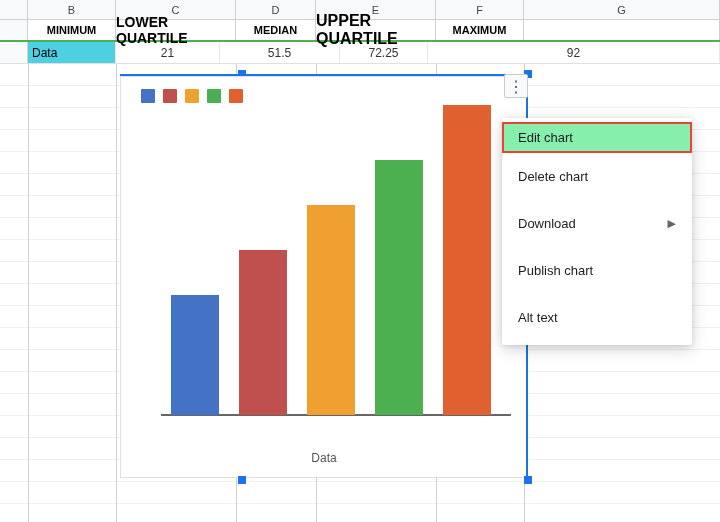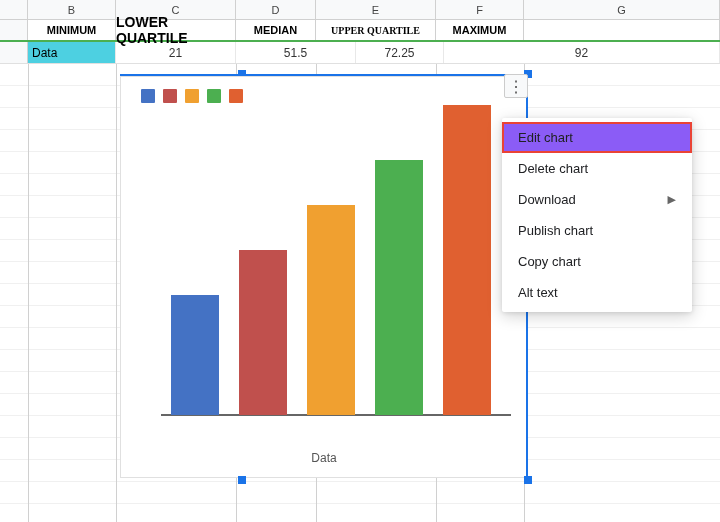--- a/index.html
+++ b/index.html
@@ -79,28 +79,28 @@
       background: #fff;
       box-shadow: 0 4px 16px rgba(0,0,0,0.18), 0 1px 4px rgba(0,0,0,0.1);
       border-radius: 2px;
       z-index: 100;
       padding: 4px 0;
     }
     .menu-item {
       display: flex;
       align-items: center;
       justify-content: space-between;
-      padding: 8px 16px;
+      padding: 16px 16px;
       font-size: 13px;
       color: #202124;
       cursor: pointer;
       position: relative;
     }
     .menu-item.highlighted {
-      background: #8b5cf6;
+      background: #86efac;
       border: 2px solid #ea4335;
       padding: 6px 14px;
     }
     .menu-item .arrow {
       font-size: 11px;
       color: #666;
     }
 
     
     .three-dot-btn {
@@ -150,29 +150,29 @@
     <div class="letter-cell" style="width:120px; flex-shrink:0;">E</div>
     <div class="letter-cell" style="width:88px; flex-shrink:0;">F</div>
     <div class="letter-cell" style="flex:1;">G</div>
   </div>
 
   <div class="col-header-row">
     <div class="col-hdr" style="width:28px; flex-shrink:0; background:#f8f9fa;"></div>
     <div class="col-hdr" style="width:88px; flex-shrink:0;">MINIMUM</div>
     <div class="col-hdr" style="width:120px; flex-shrink:0; font-size:14px;">LOWER QUARTILE</div>
     <div class="col-hdr" style="width:80px; flex-shrink:0;">MEDIAN</div>
-    <div class="col-hdr" style="width:120px; flex-shrink:0; font-size:10px;font-family:Liberation Serif, serif;">UPPER QUARTILE</div>
+    <div class="col-hdr" style="width:120px; flex-shrink:0; font-size:16px;">UPPER QUARTILE</div>
     <div class="col-hdr" style="width:88px; flex-shrink:0;">MAXIMUM</div>
     <div class="col-hdr" style="flex:1;"></div>
   </div>
 
   <div class="data-row">
     <div class="row-num"></div>
     <div class="cell label" style="width:88px; flex-shrink:0;">Data</div>
-    <div class="cell numeric" style="width:120px; flex-shrink:0;">21</div>
+    <div class="cell numeric" style="width:104px; flex-shrink:0;">21</div>
     <div class="cell numeric" style="width:120px; flex-shrink:0;text-align:right;">51.5</div>
     <div class="cell numeric" style="width:88px; flex-shrink:0;">72.25</div>
     <div class="cell numeric" style="flex:1;">92</div>
   </div>
 
   <div style="position:absolute; top:64px; left:0; width:720px; height:458px; background: repeating-linear-gradient(to bottom, #fff 0px, #fff 21px, #f0f0f0 21px, #f0f0f0 22px);"></div>
 
   <div style="position:absolute; top:64px; left:0; width:720px; height:458px;">
     <div style="position:absolute; left:28px; top:0; width:1px; height:100%; background:#d0d0d0;"></div>
     <div style="position:absolute; left:116px; top:0; width:1px; height:100%; background:#d0d0d0;"></div>
@@ -233,20 +233,17 @@
       <span>Delete chart</span>
     </div>
     <div class="menu-item">
       <span>Download</span>
       <span class="arrow">▶</span>
     </div>
     <div class="menu-item">
       <span>Publish chart</span>
     </div>
     <div class="menu-item">
-      <span>Copy chart</span>
-    </div>
-    <div class="menu-item">
       <span>Alt text</span>
     </div>
   </div>
 
 </div>
 
 </body></html>

